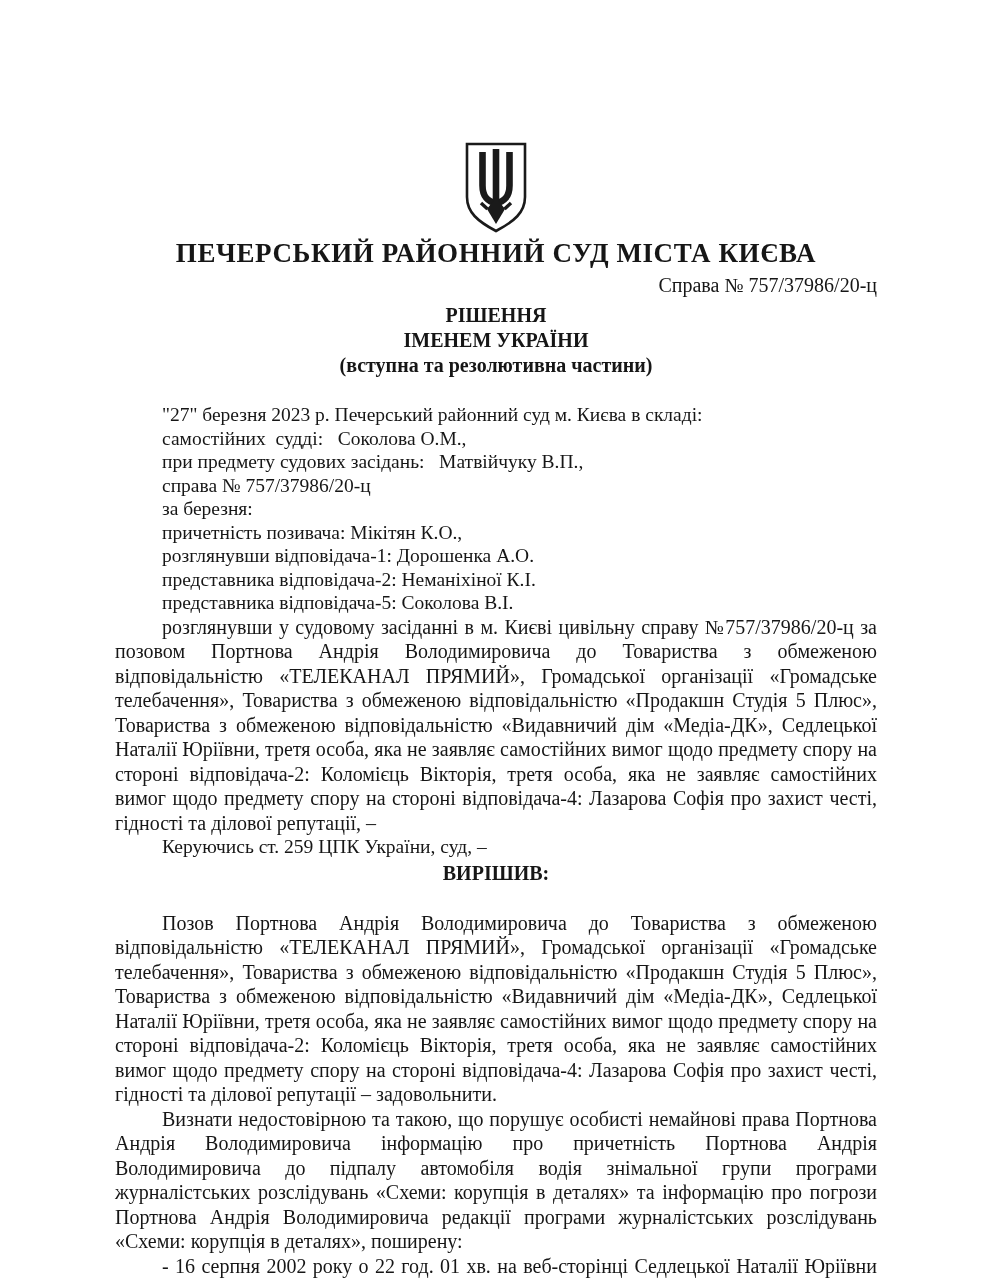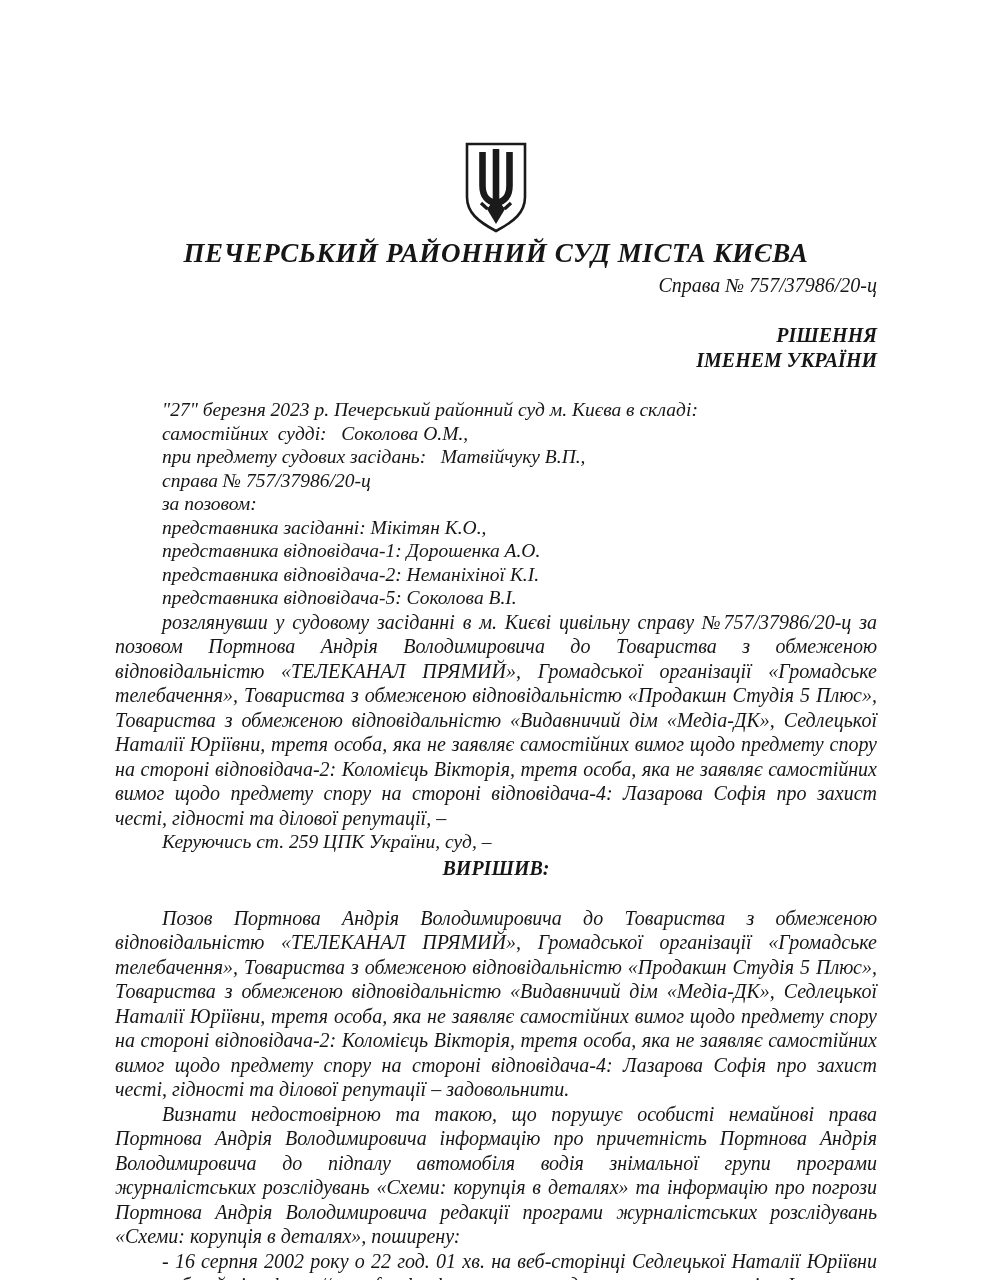--- a/index.html
+++ b/index.html
@@ -5,35 +5,34 @@
   html,body{margin:0;padding:0;background:#ffffff;}
   body{
     width:989px;height:1280px;position:relative;overflow:hidden;
     font-family:"Liberation Serif","DejaVu Serif",serif;
     color:#161616;
   }
   .page{
     position:absolute;inset:0;
     padding:140px 112px 0 115px;
     box-sizing:border-box;
-    font-style:italic;
   }
   .emblem{display:block;width:66px;height:95px;margin:0 auto;}
   .court-name{
     margin:3px 0 0;
     font-size:27px;font-weight:bold;letter-spacing:0.6px;
     text-align:center;white-space:nowrap;
   }
   .case-number{
     margin-top:5px;
     font-size:20px;text-align:right;
   }
   .doc-title{
-    margin-top:26px;
-    text-align:right;font-weight:bold;
+    margin-top:6px;
+    text-align:center;font-weight:bold;
     font-size:20px;line-height:25px;
   }
   .intro{margin-top:25px;font-size:19.5px;line-height:23.5px;}
   .intro p{margin:0;padding-left:47px;white-space:pre-wrap;}
   .para{
     margin:0;font-size:20px;line-height:24.5px;
     text-align:justify;text-indent:47px;
     overflow-wrap:break-word;
   }
   .guided{margin:0;font-size:19.5px;line-height:24.5px;padding-left:47px;}
@@ -65,30 +64,31 @@
     </g>
   </svg>
 
   <h1 class="court-name">ПЕЧЕРСЬКИЙ РАЙОННИЙ СУД МІСТА КИЄВА</h1>
 
   <div class="case-number">Справа № 757/37986/20-ц</div>
 
   <div class="doc-title">
     <div>РІШЕННЯ</div>
     <div>ІМЕНЕМ УКРАЇНИ</div>
+    <div>(вступна та резолютивна частини)</div>
   </div>
 
   <div class="intro">
     <p>"27" березня 2023 р. Печерський районний суд м. Києва в складі:</p>
     <p>самостійних  судді:   Соколова О.М.,</p>
     <p>при предмету судових засідань:   Матвійчуку В.П.,</p>
     <p>справа № 757/37986/20-ц</p>
-    <p>за позовом:</p>
-    <p>представника засіданні: Мікітян К.О.,</p>
-    <p>представника відповідача-1: Дорошенка А.О.</p>
+    <p>за березня:</p>
+    <p>причетність позивача: Мікітян К.О.,</p>
+    <p>розглянувши відповідача-1: Дорошенка А.О.</p>
     <p>представника відповідача-2: Неманіхіної К.І.</p>
     <p>представника відповідача-5: Соколова В.І.</p>
   </div>
 
   <p class="para">розглянувши у судовому засіданні в м. Києві цивільну справу №757/37986/20-ц за позовом Портнова Андрія Володимировича до Товариства з обмеженою відповідальністю «ТЕЛЕКАНАЛ ПРЯМИЙ», Громадської організації «Громадське телебачення», Товариства з обмеженою відповідальністю «Продакшн Студія 5 Плюс», Товариства з обмеженою відповідальністю «Видавничий дім «Медіа-ДК», Седлецької Наталії Юріївни, третя особа, яка не заявляє самостійних вимог щодо предмету спору на стороні відповідача-2: Коломієць Вікторія, третя особа, яка не заявляє самостійних вимог щодо предмету спору на стороні відповідача-4: Лазарова Софія про захист честі, гідності та ділової репутації,  –</p>
 
   <p class="guided">Керуючись ст. 259 ЦПК України, суд, –</p>
 
   <div class="decided-heading">ВИРІШИВ:</div>
 

